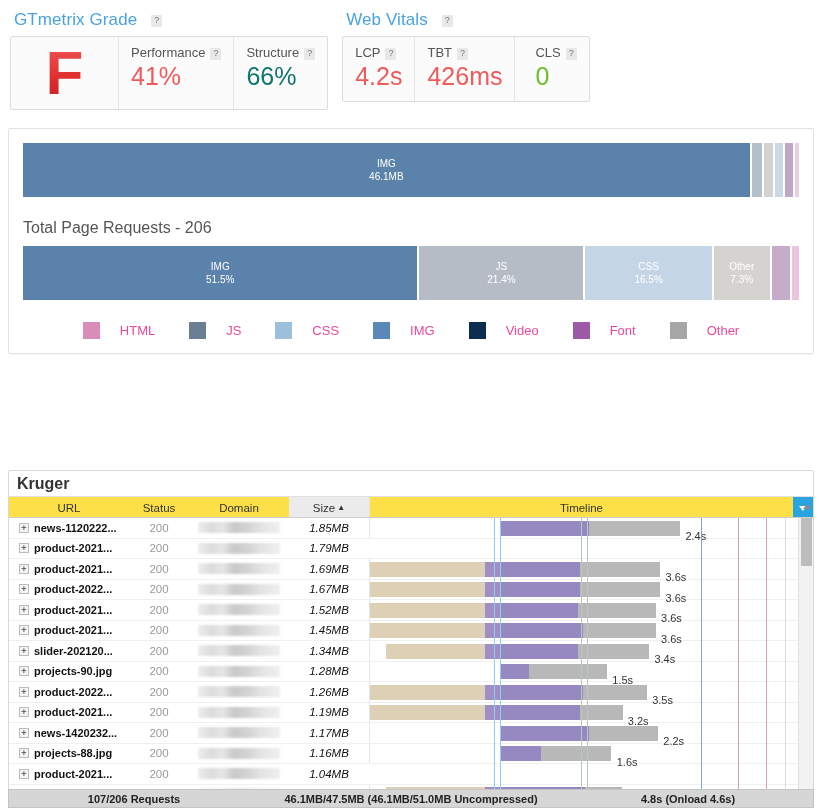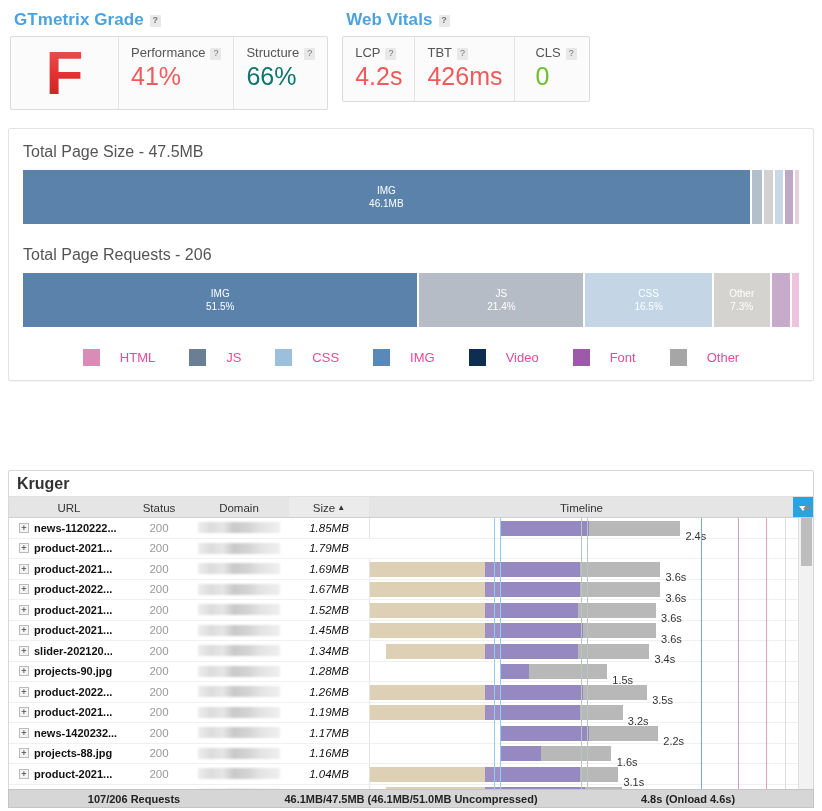--- a/index.html
+++ b/index.html
@@ -8,23 +8,23 @@
     background: #ffffff;
     font-family: "Liberation Sans", sans-serif;
     overflow: hidden;
   }
   body { position: relative; }
 
   
   .top-row { display: flex; padding: 8px 10px 0 10px; gap: 14px; }
   .score-block { }
   .score-title {
-    font-size: 17px; color: #4aa3df; font-weight: 700;
+    font-size: 17px; color: #4aa3df; font-weight: 400;
     padding: 2px 0 6px 4px; letter-spacing: .1px;
-    display: flex; align-items: center; gap: 6px;
+    display: flex; align-items: center; gap: 14px;
   }
   .qmark {
     display: inline-block; background: #e8e8e8; color: #777;
     font-size: 9px; line-height: 11px; width: 11px; height: 12px;
     text-align: center; border-radius: 1px; font-family: "Liberation Sans", sans-serif;
     position: relative; top: 1px;
   }
   .card {
     border: 1px solid #dcdcdc; background: #fbfbfb;
     display: flex; border-radius: 2px;
@@ -74,21 +74,21 @@
   .swatch { width: 17px; height: 17px; display:inline-block; }
 
   
   .wf {
     position: absolute; left: 8px; top: 470px; width: 806px; height: 322px;
     border: 1px solid #d8d8d8; background: #fff; border-radius: 2px; overflow: hidden;
   }
   .wf-title { font-size: 16px; font-weight: bold; color: #333; padding: 4px 0 3px 8px; }
   .wf-head {
     display: flex; height: 22px; border-top: 1px solid #e0e0e0;
-    border-bottom: 1px solid #cfcfcf; background: #e5e5e5;
+    border-bottom: 1px solid #cfcfcf; background: #fde047;
     font-size: 11.5px; color: #333; align-items: center;
   }
   .wf-head > div { text-align: center; height: 100%; line-height: 22px; }
   .c-url { width: 120px; }
   .c-status { width: 60px; }
   .c-domain { width: 100px; }
   .c-size { width: 80px; background: #ebebeb; }
   .c-timeline { flex: 1; border-left: 1px solid #e4e4e4; }
   .c-drop { width: 20px; background: #29a4e0; position: relative; }
   .c-drop::after {
@@ -199,21 +199,20 @@
         </div>
         <div class="metric-value v-green">0</div>
       </div>
     </div>
   </div>
 
 </div>
 
 <div class="panel">
 
-  <div class="panel-h">Total Page Size - 47.5MB</div>
   <div class="stackbar" id="size-bar">
       <div class="seg" style="flex: 94.2 0 0px; background: rgb(90, 130, 170);">
         <span>IMG</span>
         <span>46.1MB</span>
       </div>
       <div class="seg" style="flex: 1.3 0 0px; background: rgb(179, 192, 204);"></div>
       <div class="seg" style="flex: 1.2 0 0px; background: rgb(210, 210, 210);"></div>
       <div class="seg" style="flex: 1.1 0 0px; background: rgb(201, 216, 230);"></div>
       <div class="seg" style="flex: 1 0 0px; background: rgb(189, 168, 200);"></div>
       <div class="seg" style="flex: 0.5 0 0px; background: rgb(232, 207, 221);"></div>
@@ -494,27 +493,20 @@
       <div class="row">
         <div class="cell-url">
           <span class="plus">+</span>
           <span>product-2021...</span>
         </div>
         <div class="cell-status">200</div>
         <div class="cell-domain">
           <div class="blurbox"></div>
         </div>
         <div class="cell-size">1.04MB</div>
-        <div class="tl">
-          <div class="bar b-dns" style="left: 0%; width: 26%;"></div>
-          <div class="bar b-conn" style="left: 26%; width: 3.5%;"></div>
-          <div class="bar b-wait" style="left: 29.5%; width: 18%;"></div>
-          <div class="bar b-recv" style="left: 47.5%; width: 8.5%;"></div>
-          <div class="tl-time" style="left: 57.2%;">3.1s</div>
-        </div>
       </div>
       <div class="row">
         <div class="cell-url">
           <span class="plus">+</span>
           <span>slider-202420...</span>
         </div>
         <div class="cell-status">200</div>
         <div class="cell-domain">
           <div class="blurbox"></div>
         </div>

